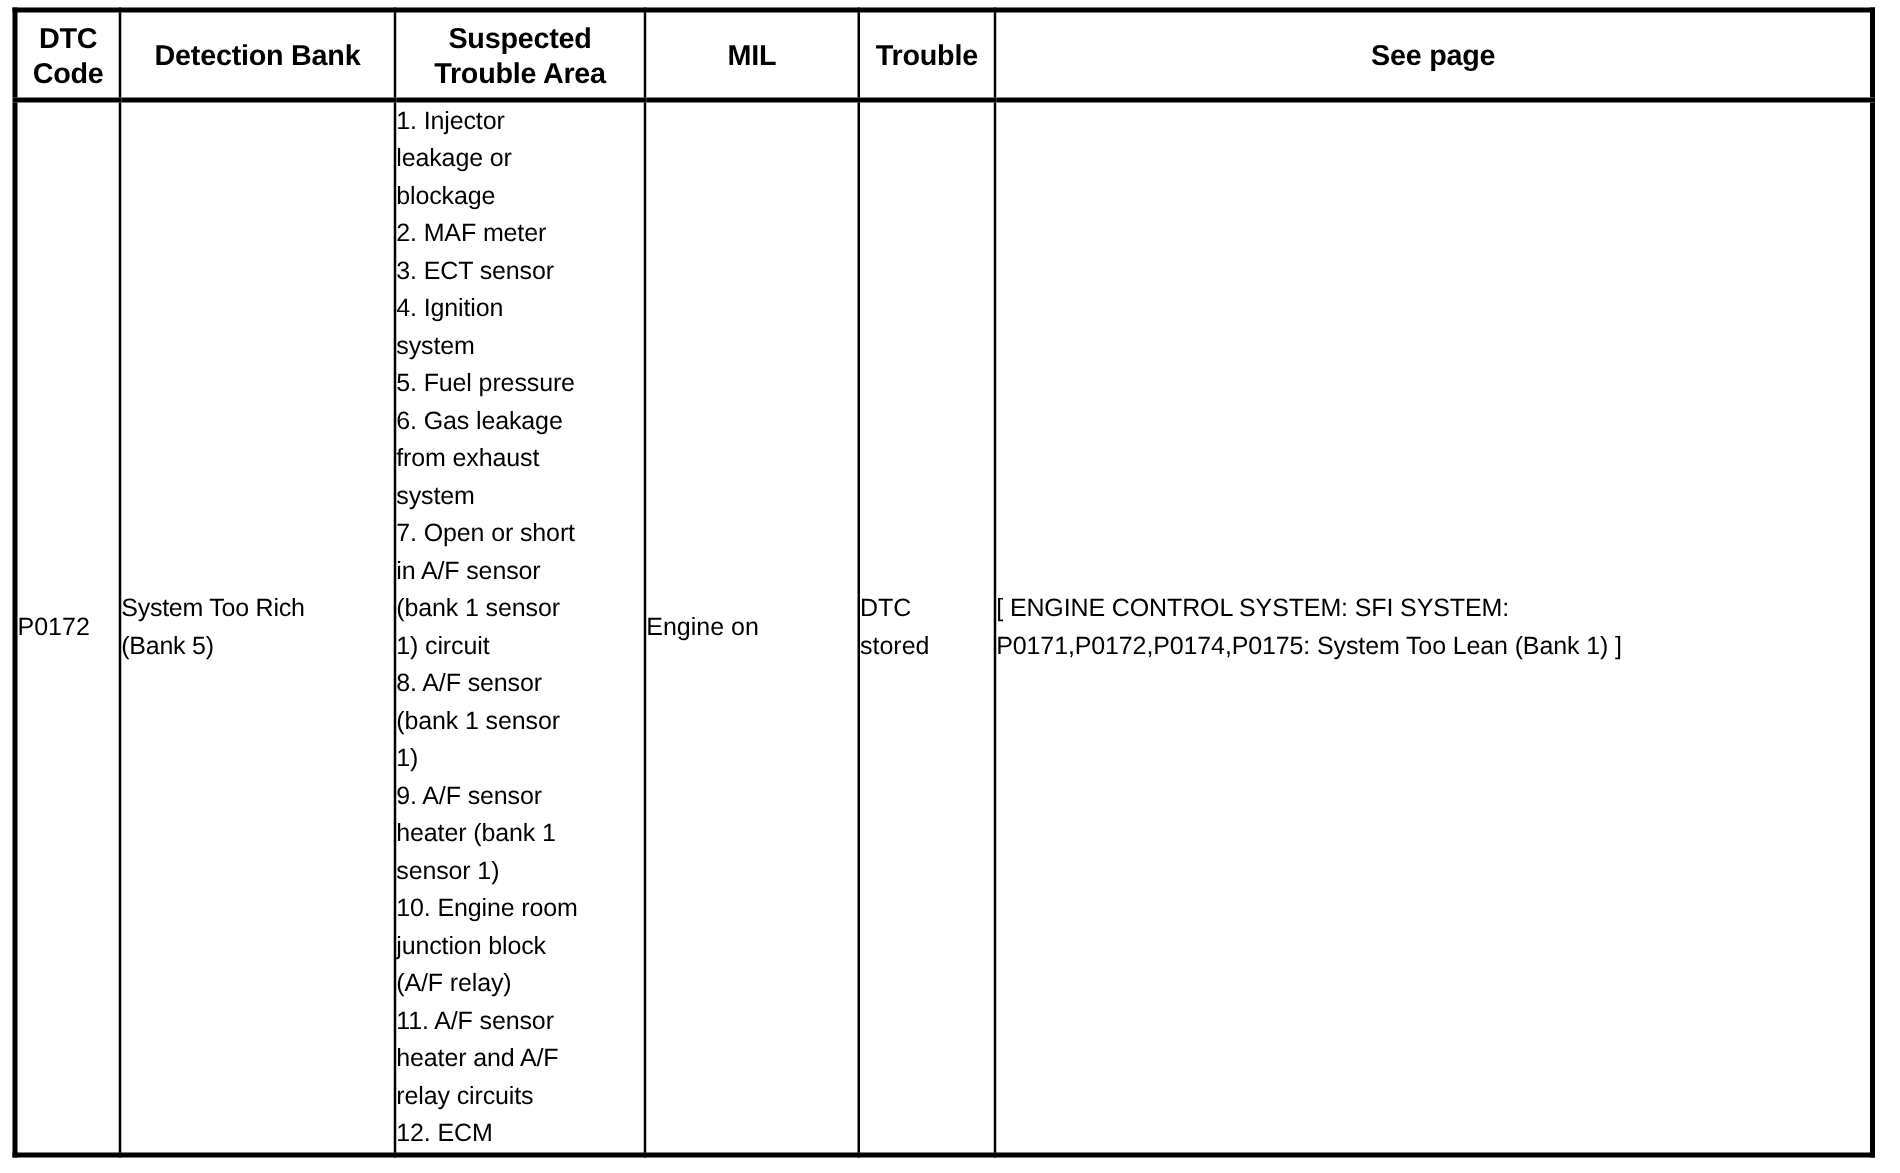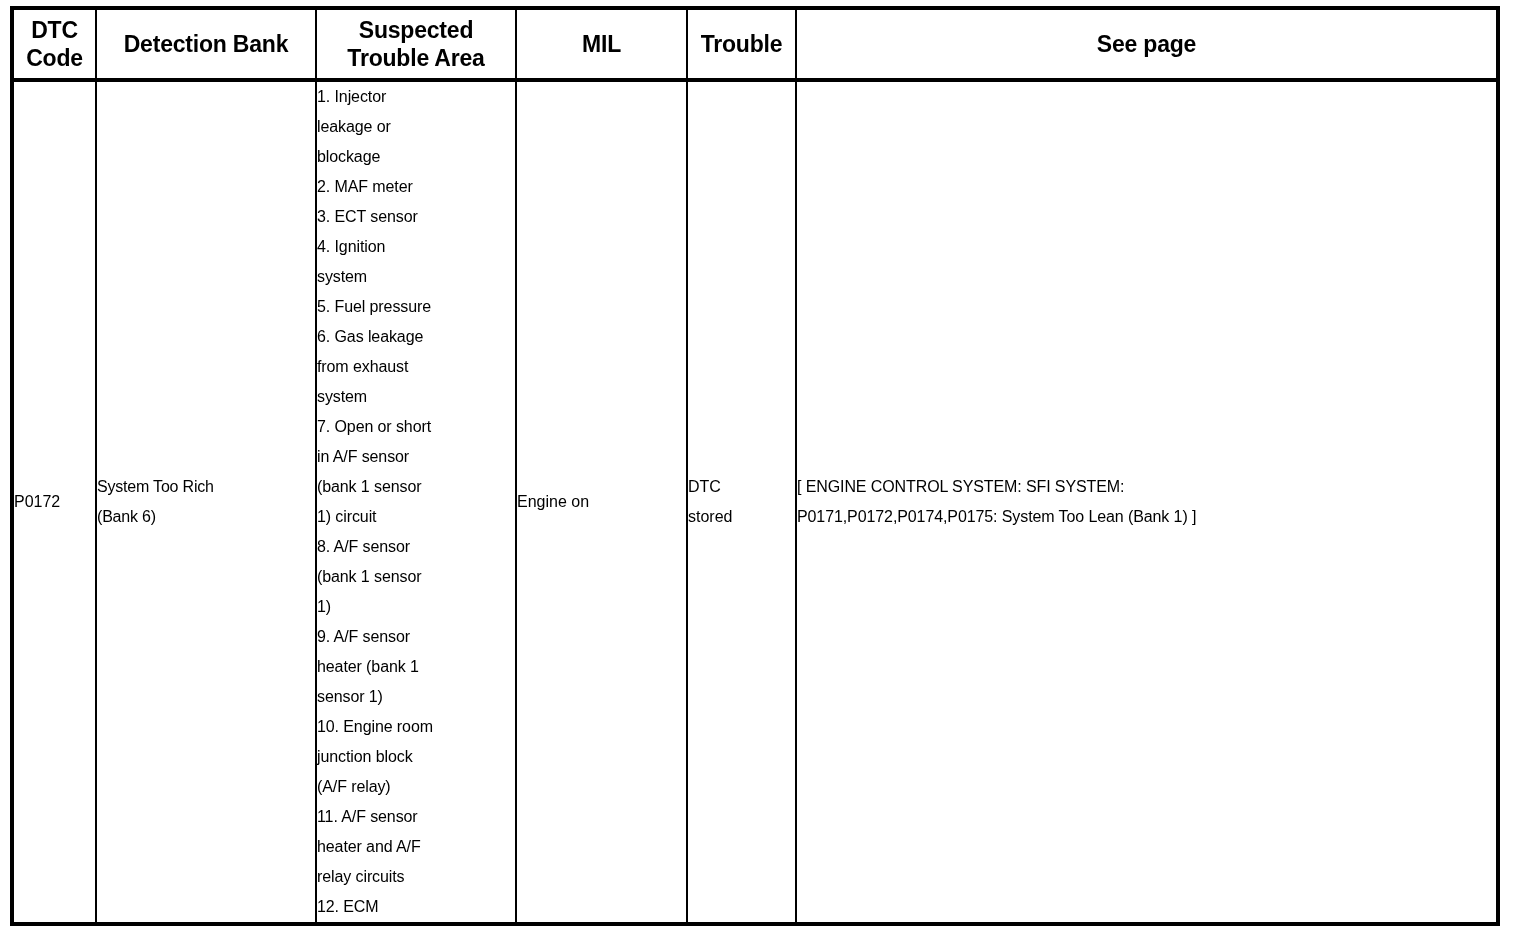--- a/index.html
+++ b/index.html
@@ -50,21 +50,21 @@
     letter-spacing: -0.2px;
   }
   .col-dtc    { width: 84px; }
   .col-det    { width: 220px; }
   .col-sta    { width: 200px; }
   .col-mil    { width: 171px; }
   .col-mem    { width: 109px; }
   .col-see    { width: 702px; }
 
   table.dtc-table tbody td {
-    font-size: 16px;
+    font-size: 20px;
     line-height: 30px;
     font-weight: normal;
   }
   .cell-pad-l {
     padding-left: 8px;
     padding-right: 4px;
   }
   .cell-top {
     vertical-align: top;
     padding-top: 7px;
@@ -114,21 +114,21 @@
 Trouble Area</th>
         <th>MIL</th>
         <th>Trouble</th>
         <th>See page</th>
       </tr>
     </thead>
     <tbody>
       <tr>
         <td class="cell-pad-l dtc-text">P0172</td>
         <td class="cell-pad-l det-text">System Too Rich
-(Bank 6)</td>
+(Bank 5)</td>
         <td class="cell-pad-l cell-top sta-list">1. Injector
 leakage or
 blockage
 2. MAF meter
 3. ECT sensor
 4. Ignition
 system
 5. Fuel pressure
 6. Gas leakage
 from exhaust

